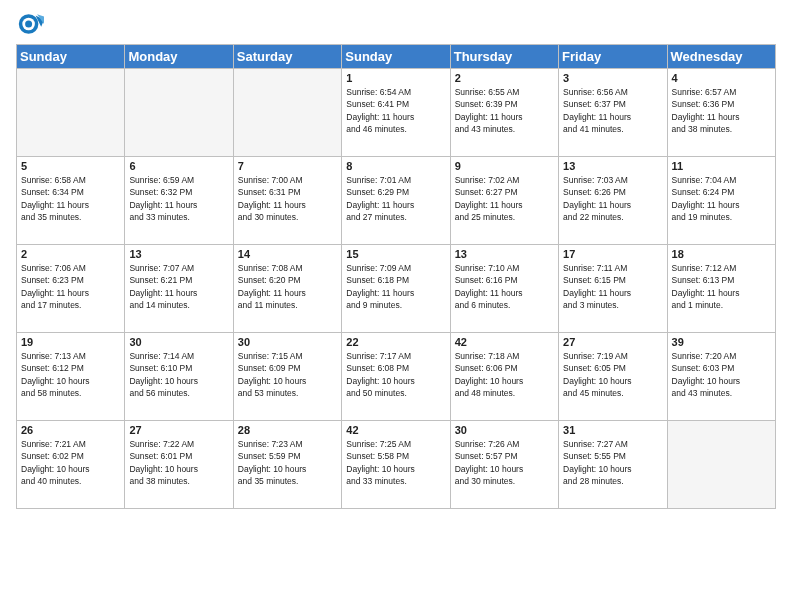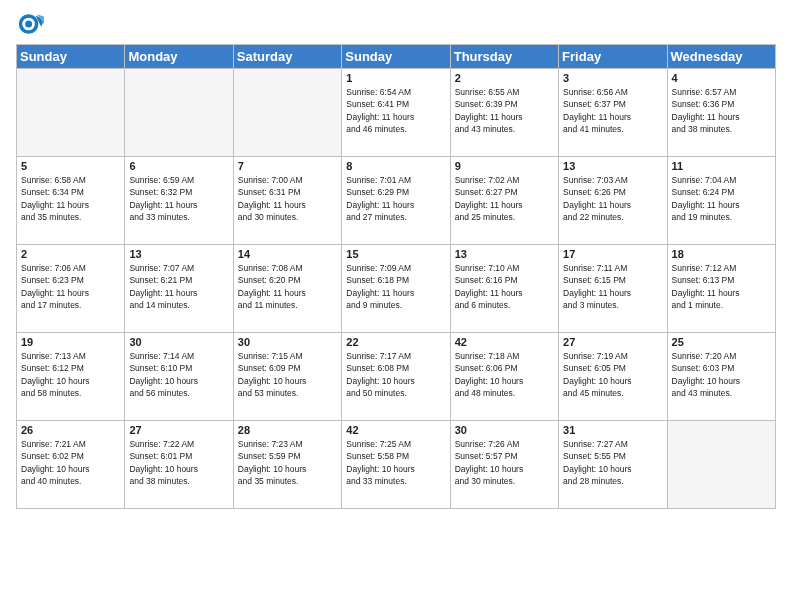--- a/index.html
+++ b/index.html
@@ -158,21 +158,21 @@
           </td>
           <td>
             <div class="day-num">42</div>
             <div class="day-info">Sunrise: 7:18 AM<br>Sunset: 6:06 PM<br>Daylight: 10 hours<br>and 48 minutes.</div>
           </td>
           <td>
             <div class="day-num">27</div>
             <div class="day-info">Sunrise: 7:19 AM<br>Sunset: 6:05 PM<br>Daylight: 10 hours<br>and 45 minutes.</div>
           </td>
           <td>
-            <div class="day-num">25</div>
+            <div class="day-num">39</div>
             <div class="day-info">Sunrise: 7:20 AM<br>Sunset: 6:03 PM<br>Daylight: 10 hours<br>and 43 minutes.</div>
           </td>
         </tr>
         <tr>
           <td>
             <div class="day-num">26</div>
             <div class="day-info">Sunrise: 7:21 AM<br>Sunset: 6:02 PM<br>Daylight: 10 hours<br>and 40 minutes.</div>
           </td>
           <td>
             <div class="day-num">27</div>

